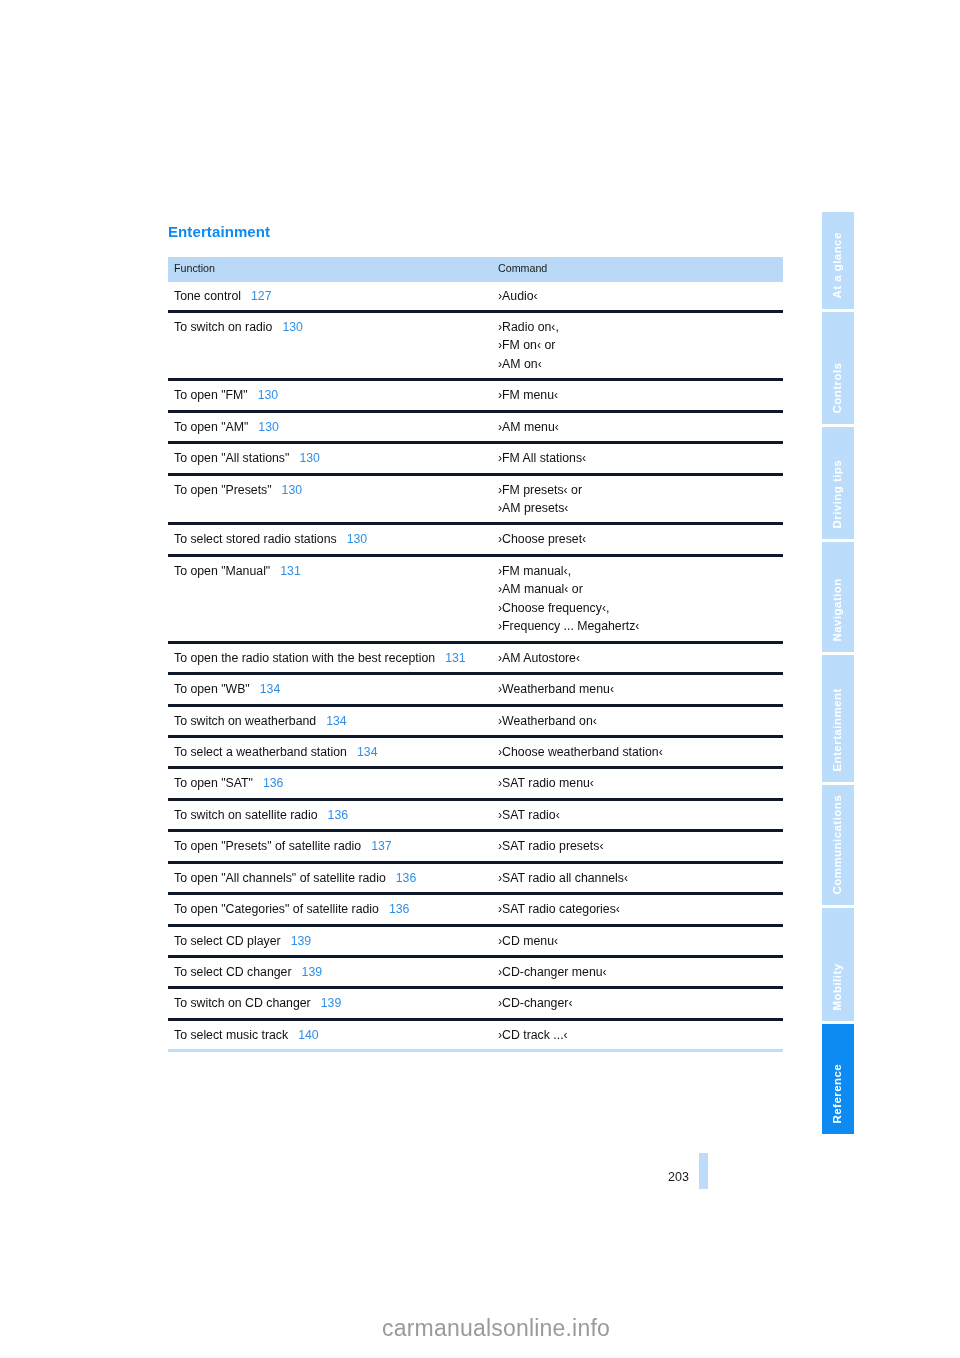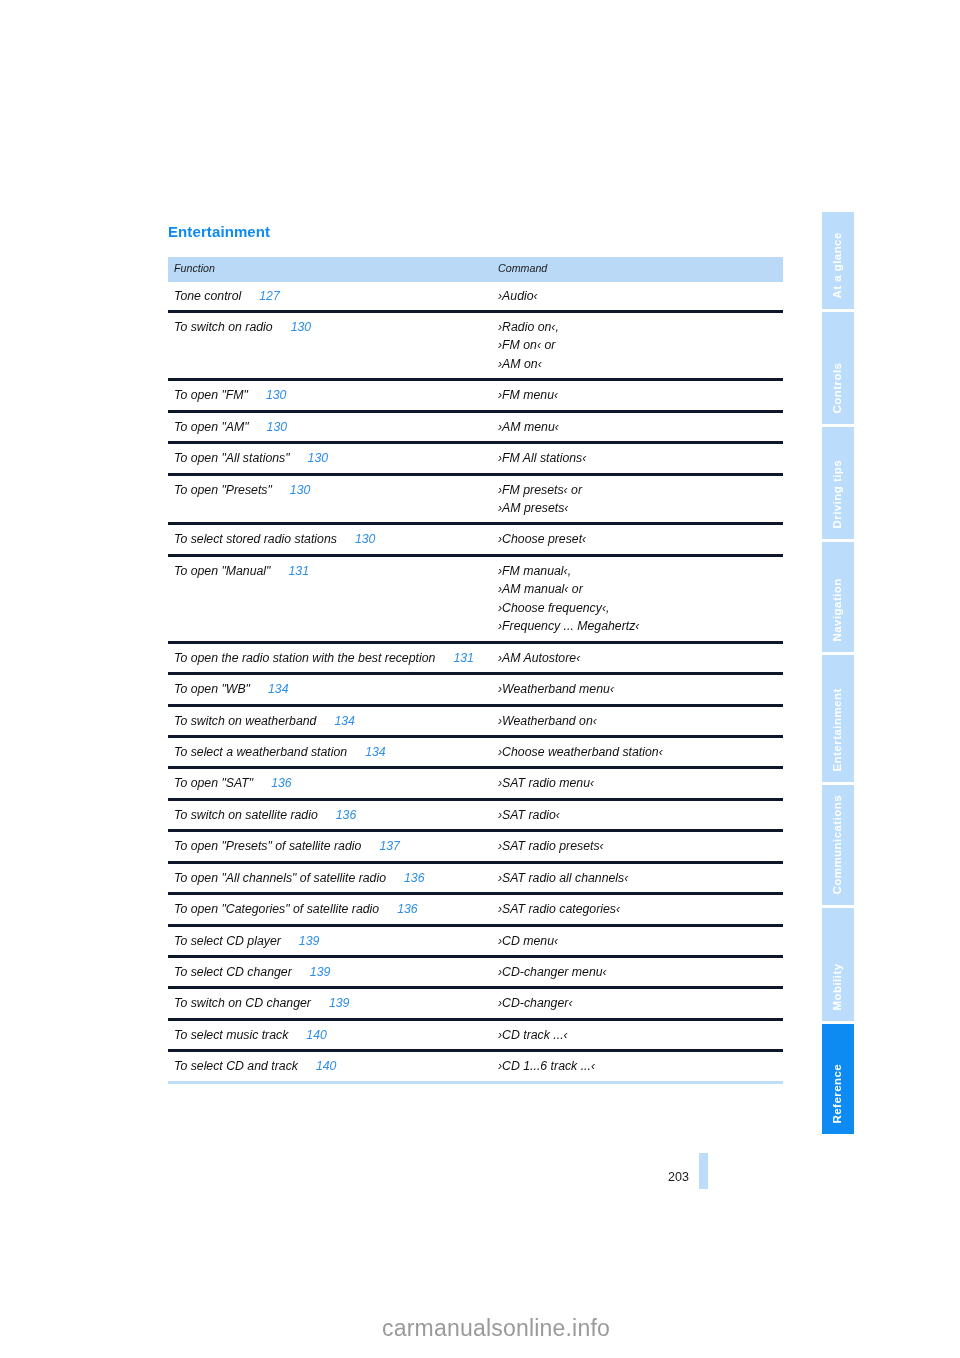--- a/index.html
+++ b/index.html
@@ -40,21 +40,20 @@
     line-height: 1.1;
   }
 
   
   table.cmd-table {
     border-collapse: collapse;
     width: 615px;
     table-layout: fixed;
     font-size: 12.3px;
     color: #111;
-    font-style: italic;
   }
   table.cmd-table col.c-func { width: 324px; }
   table.cmd-table col.c-cmd  { width: 291px; }
 
   table.cmd-table thead th {
     background: #b9d9f7;
     font-weight: normal;
     font-size: 10.7px;
     color: #1a1a1a;
     text-align: left;
@@ -73,21 +72,21 @@
   table.cmd-table tbody tr:first-child td {
     border-top: none;
   }
   table.cmd-table tbody tr:last-child td {
     border-bottom: 3px solid #bfdefa;
   }
 
   .fn-label { color: #111; }
   .pg-ref {
     color: #2f8fe8;
-    margin-left: 18px;
+    margin-left: 10px;
     white-space: nowrap;
   }
   .cmd-line { display: block; white-space: nowrap; }
 
   
   .tabstrip {
     position: absolute;
     left: 822px;
     top: 212px;
     width: 32px;
@@ -297,26 +296,20 @@
             <td>
               <span class="cmd-line">›CD-changer‹</span>
             </td>
           </tr>
           <tr>
             <td><span class="fn-label">To select music track</span><span class="pg-ref">140</span></td>
             <td>
               <span class="cmd-line">›CD track ...‹</span>
             </td>
           </tr>
-          <tr>
-            <td><span class="fn-label">To select CD and track</span><span class="pg-ref">140</span></td>
-            <td>
-              <span class="cmd-line">›CD 1...6 track ...‹</span>
-            </td>
-          </tr>
         </tbody>
     </table>
   </div>
 
   <div class="tabstrip" id="tabstrip">
       <div class="tab" style="height: 97px;">
         <span class="tab-label">At a glance</span>
       </div>
       <div class="tab" style="height: 112px;">
         <span class="tab-label">Controls</span>

